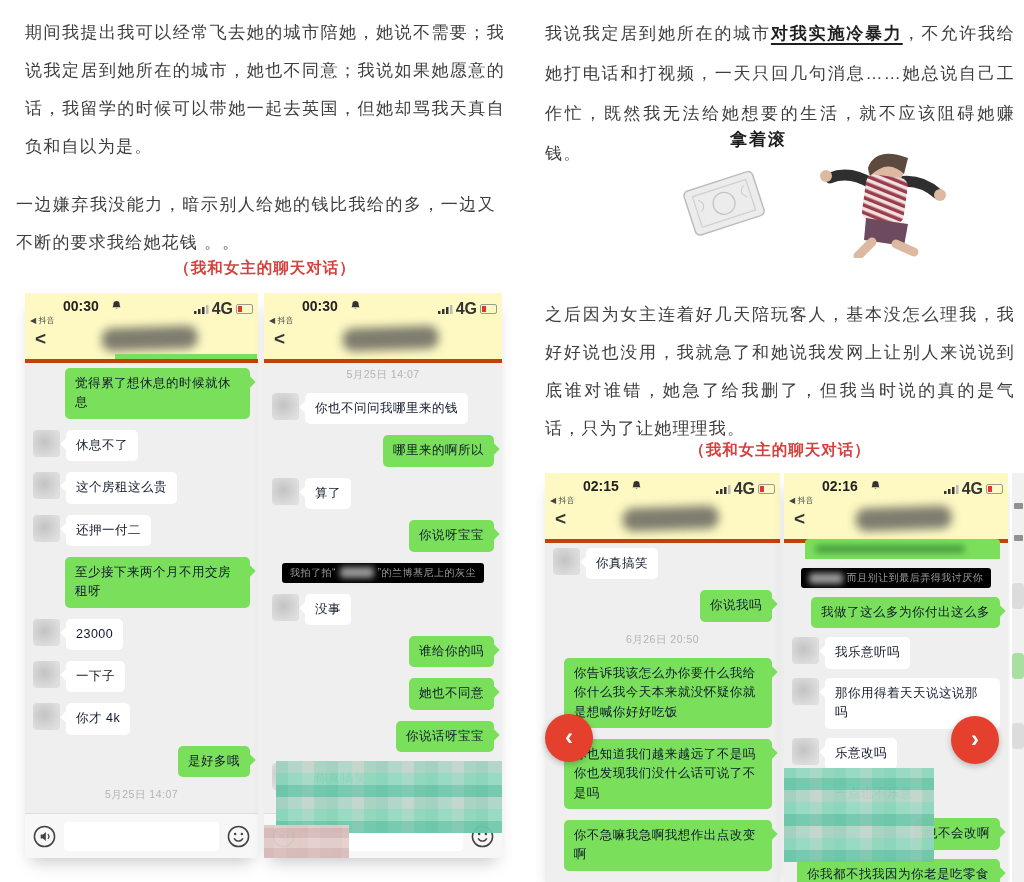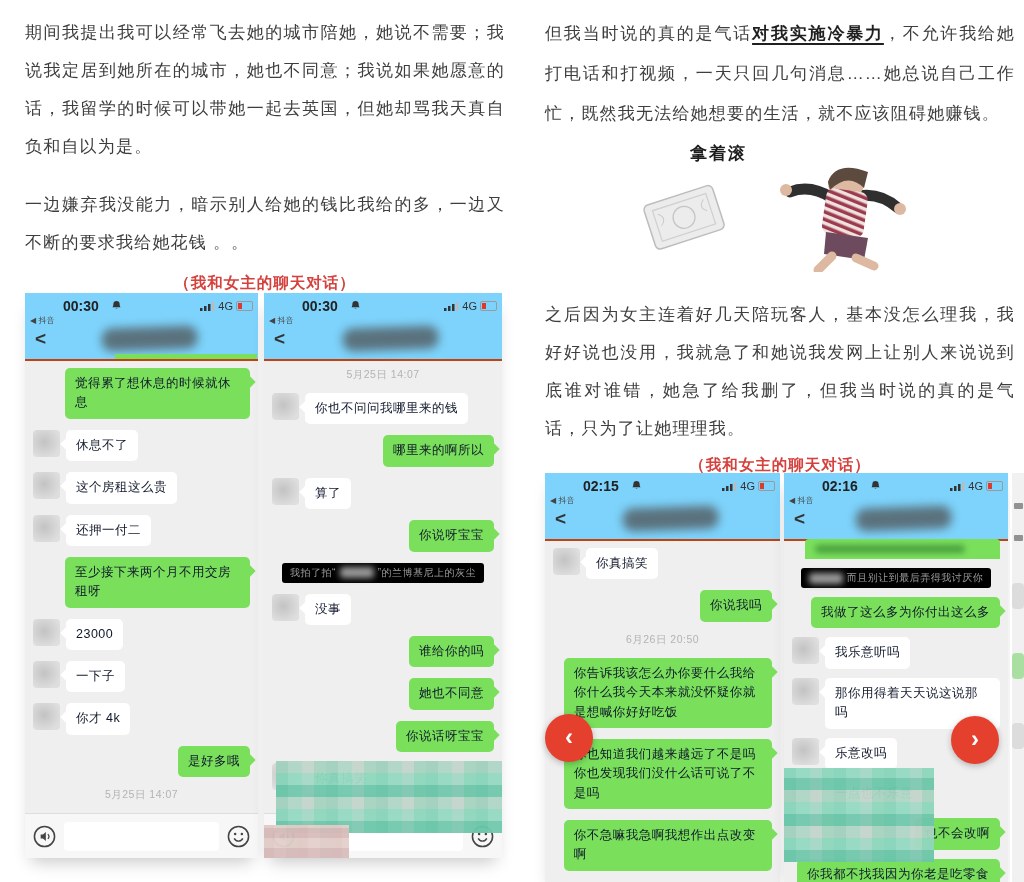--- a/index.html
+++ b/index.html
@@ -1,29 +1,29 @@
 <!DOCTYPE html>
 <html><head>
 <meta charset="utf-8">
 <style>
   html,body{margin:0;padding:0;background:#fff;}
   .canvas{position:relative;width:1024px;height:882px;background:#fff;overflow:hidden;
           font-family:"Liberation Sans","DejaVu Sans",sans-serif;color:#3d3d3d;padding-left:22px;}
   .para{position:absolute;font-size:17px;line-height:38px;letter-spacing:1.2px;font-weight:500;color:#3e3e3e;text-align:justify;}
   .bold-underline{font-weight:800;color:#1f1f1f;text-decoration:underline;text-decoration-thickness:2px;text-underline-offset:4px;}
-  .red-caption{position:absolute;color:#d5413d;font-size:15.5px;font-weight:700;letter-spacing:1px;text-align:center;margin-top:15px;}
+  .red-caption{position:absolute;color:#d5413d;font-size:15.5px;font-weight:700;letter-spacing:1px;text-align:center;}
   
   .phones{position:absolute;}
   .phone{position:absolute;background:#efefef;overflow:hidden;box-shadow:0 10px 16px -6px rgba(0,0,0,.22);}
-  .topbars{position:absolute;top:0;left:0;right:0;height:66px;background:#7dd3fc;border-bottom:2px solid #c2410c;}
+  .topbars{position:absolute;top:0;left:0;right:0;height:66px;background:#fef9c3;border-bottom:4px solid #c2410c;}
   .sb-time{position:absolute;top:5px;left:38px;font-size:14px;font-weight:700;color:#222;}
   .sb-bell{position:absolute;top:7px;left:86px;}
   .sb-app{position:absolute;top:22px;left:5px;font-size:8px;color:#444;}
   .sb-right{position:absolute;top:7px;right:5px;display:flex;align-items:center;gap:3px;}
-  .sb-net{font-size:11px;font-weight:400;color:#333;}
+  .sb-net{font-size:16px;font-weight:700;color:#333;}
   .batt{width:15px;height:8px;border:1px solid #9a9a9a;border-radius:2px;position:relative;}
   .batt::after{content:"";position:absolute;left:1px;top:1px;bottom:1px;width:4px;background:#e0392b;}
   .nav-back{position:absolute;top:36px;left:10px;font-size:19px;font-weight:600;color:#333;line-height:1;}
   .name-blur{position:absolute;top:34px;left:50%;transform:translateX(-42%) rotate(-2deg);width:96px;height:23px;
              background:#4d4d4d;filter:blur(5px);border-radius:10px;opacity:.72;}
   .chat{position:absolute;top:66px;left:0;right:0;bottom:0;padding:9px 8px;display:flex;flex-direction:column;gap:11px;}
   .row{display:flex;align-items:flex-start;gap:6px;}
   .row.out{justify-content:flex-end;}
   .row.center{justify-content:center;}
   .avatar{width:27px;height:27px;border-radius:4px;flex:none;
@@ -60,21 +60,21 @@
   .sliver .gblob{background:#a9dfa0;}
   .meme{position:absolute;}
   .meme-caption{position:absolute;top:0;left:60px;font-size:17px;font-weight:800;color:#1c1c1c;letter-spacing:2px;}
 </style>
 </head>
 <body>
 
 <div class="canvas">
 
   <div class="para" style="left:25px;top:14px;width:480px;">期间我提出我可以经常飞去她的城市陪她，她说不需要；我说我定居到她所在的城市，她也不同意；我说如果她愿意的话，我留学的时候可以带她一起去英国，但她却骂我天真自负和自以为是。</div>
-  <div class="para" style="left:25px;top:186px;width:480px;">一边嫌弃我没能力，暗示别人给她的钱比我给的多，一边又不断的要求我给她花钱 。。</div>
+  <div class="para" style="left:16px;top:186px;width:480px;">一边嫌弃我没能力，暗示别人给她的钱比我给的多，一边又不断的要求我给她花钱 。。</div>
   <div class="red-caption" style="left:25px;top:258px;width:480px;">（我和女主的聊天对话）</div>
 
   <div class="phones" style="left:25px;top:293px;width:477px;height:565px;">
 
     <div class="phone" style="left:0;top:0;width:233px;height:565px;">
       <div class="topbars">
         <span class="sb-time">00:30</span>
         <svg class="sb-bell" width="11" height="11" viewBox="0 0 12 12">
             <path d="M6 1a3.4 3.4 0 0 0-3.4 3.4c0 2.6-1 3.4-1 3.4h8.8s-1-.8-1-3.4A3.4 3.4 0 0 0 6 1zM5 9.3a1.1 1.1 0 0 0 2 0z" fill="#333"></path>
           </svg>
@@ -230,24 +230,24 @@
             <circle cx="15.5" cy="9.5" r="1.3" fill="#444"></circle>
             <path d="M7.5 14a5 5 0 0 0 9 0" fill="none" stroke="#444" stroke-width="1.5"></path>
           </svg>
       </div>
       <div class="mosaic" style="left:12px;top:468px;width:226px;height:72px;"></div>
       <div class="mosaic pink" style="left:0;top:532px;width:85px;height:33px;"></div>
     </div>
   </div>
 
   <div class="para" style="left:545px;top:14px;width:470px;line-height:40px;">
-    <span>但我当时说的真的是气话</span><span class="bold-underline">对我实施冷暴力</span><span>，不允许我给她打电话和打视频，一天只回几句消息……她总说自己工作忙，既然我无法给她想要的生活，就不应该阻碍她赚钱。</span>
+    <span>我说我定居到她所在的城市</span><span class="bold-underline">对我实施冷暴力</span><span>，不允许我给她打电话和打视频，一天只回几句消息……她总说自己工作忙，既然我无法给她想要的生活，就不应该阻碍她赚钱。</span>
   </div>
 
-  <div class="meme" style="left:630px;top:128px;width:300px;height:130px;margin-top:14px;">
+  <div class="meme" style="left:670px;top:128px;width:300px;height:130px;">
     <span class="meme-caption">拿着滚</span>
     <svg width="300" height="110" viewBox="0 0 300 110" style="position:absolute;top:20px;left:0;">
       <defs>
         <pattern id="stripes" width="7" height="7" patternUnits="userSpaceOnUse" patternTransform="rotate(14)">
           <rect width="7" height="7" fill="#efe2de"></rect>
             <rect y="3.5" width="7" height="3.5" fill="#9c3a4e"></rect>
         </pattern>
       </defs>
 
       <g transform="rotate(-18 55 55)">

